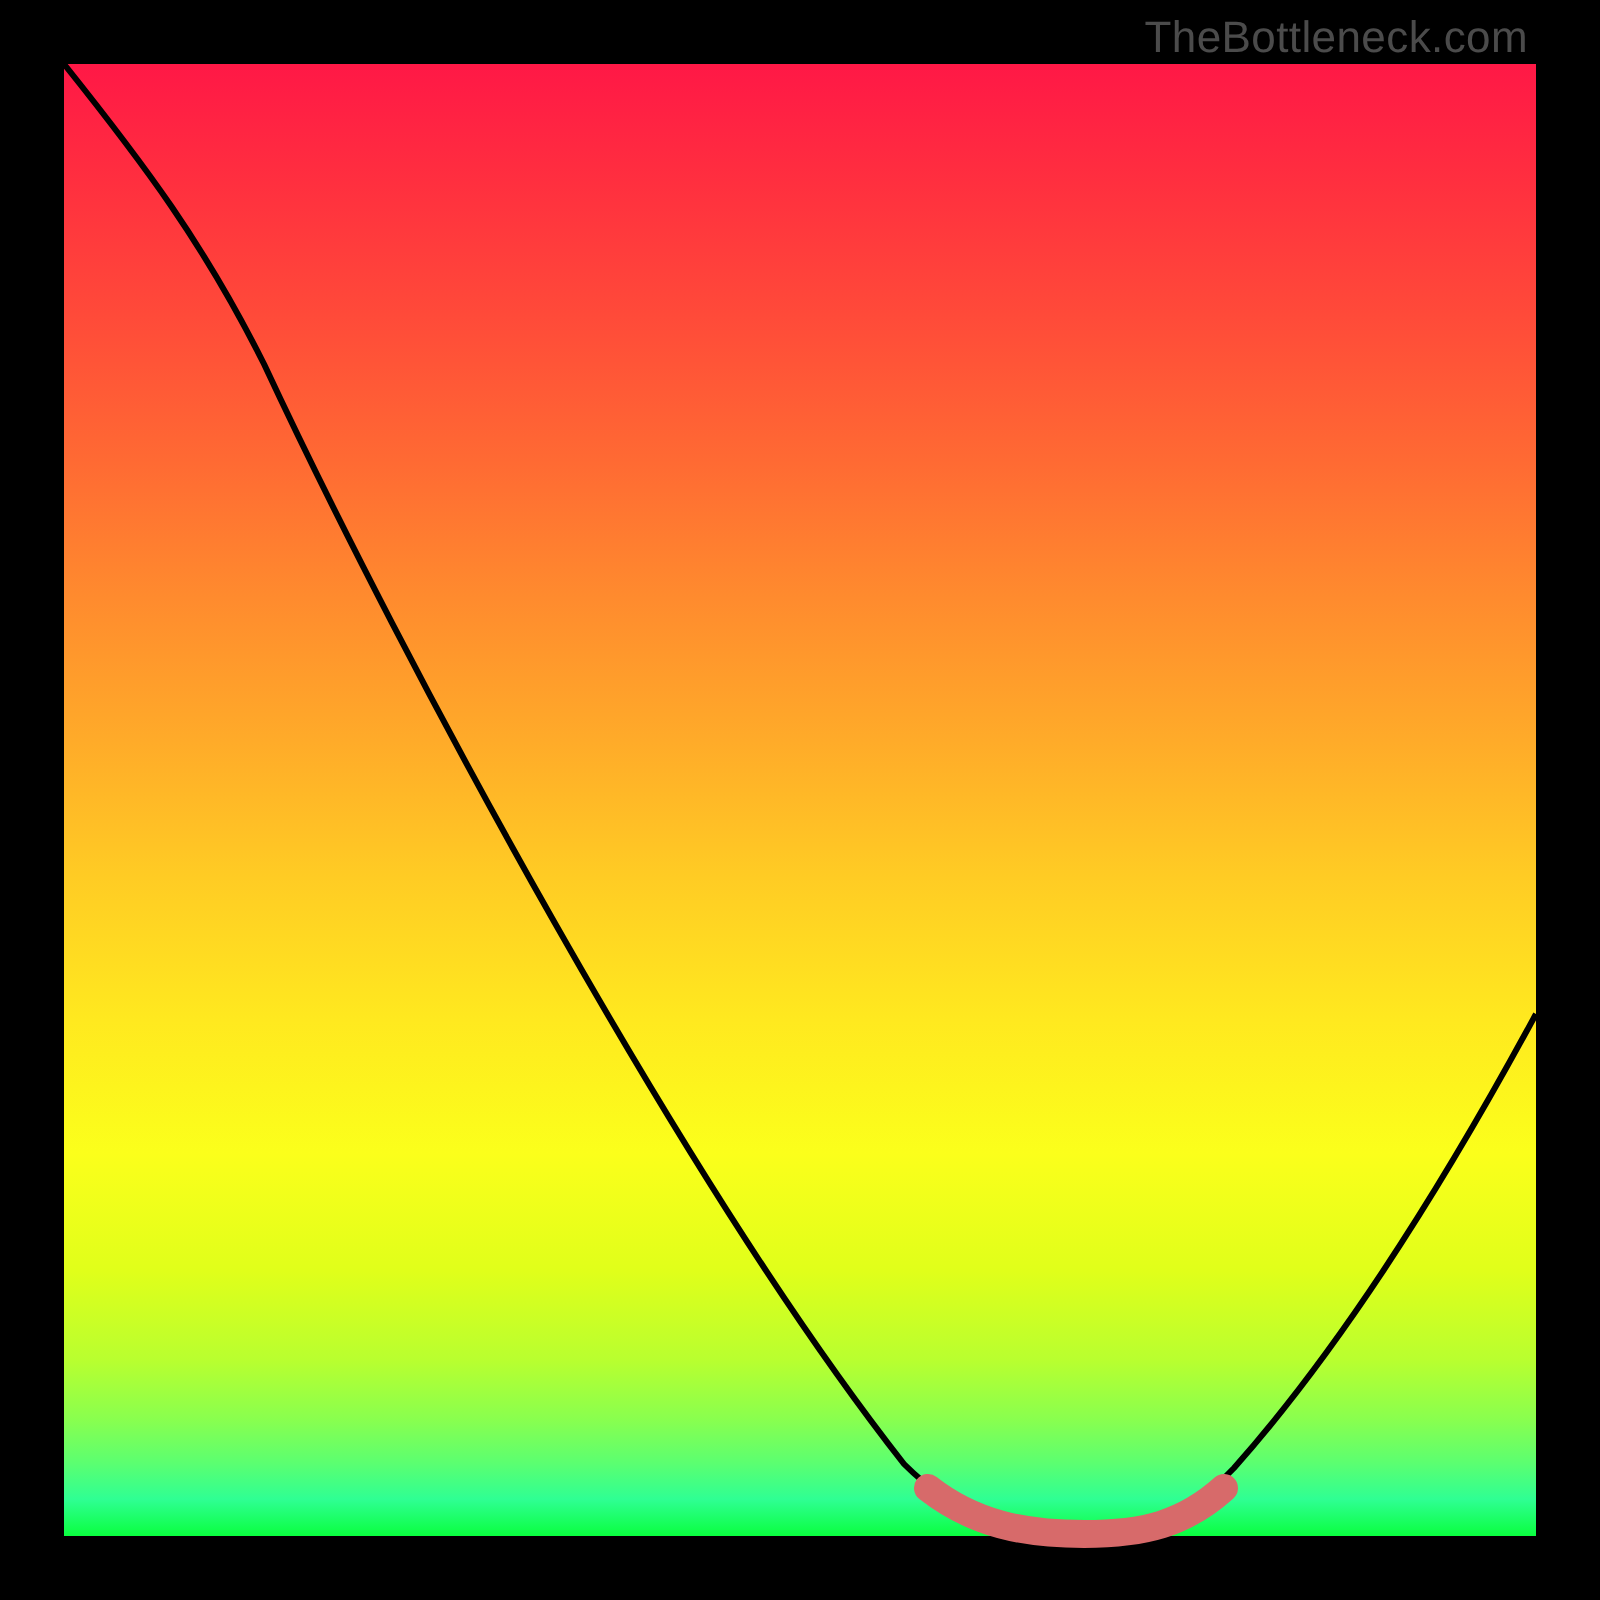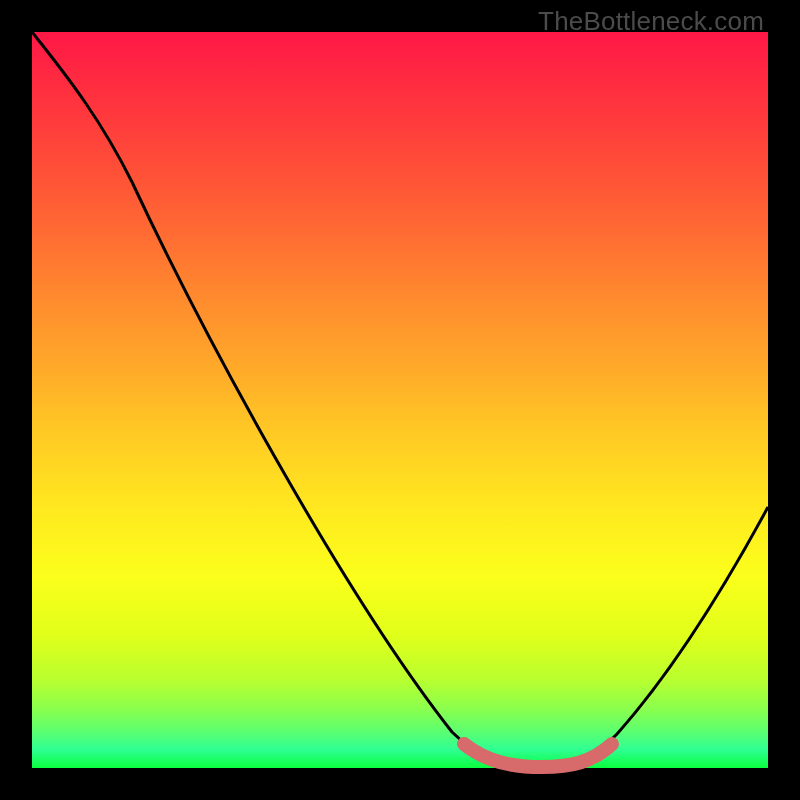--- a/index.html
+++ b/index.html
@@ -43,21 +43,21 @@
       #5cff70 95%,
       #2fff93 97.5%,
       #0aff3f 100%
     );
   }
   .watermark {
     position: absolute;
     top: 6px;
     right: 36px;
     color: #4b4b4b;
-    font-size: 26px;
+    font-size: 22px;
     font-weight: 500;
     letter-spacing: 0.2px;
   }
   svg.curve {
     position: absolute;
     left: 0;
     top: 0;
     width: 736px;
     height: 736px;
     overflow: visible;

